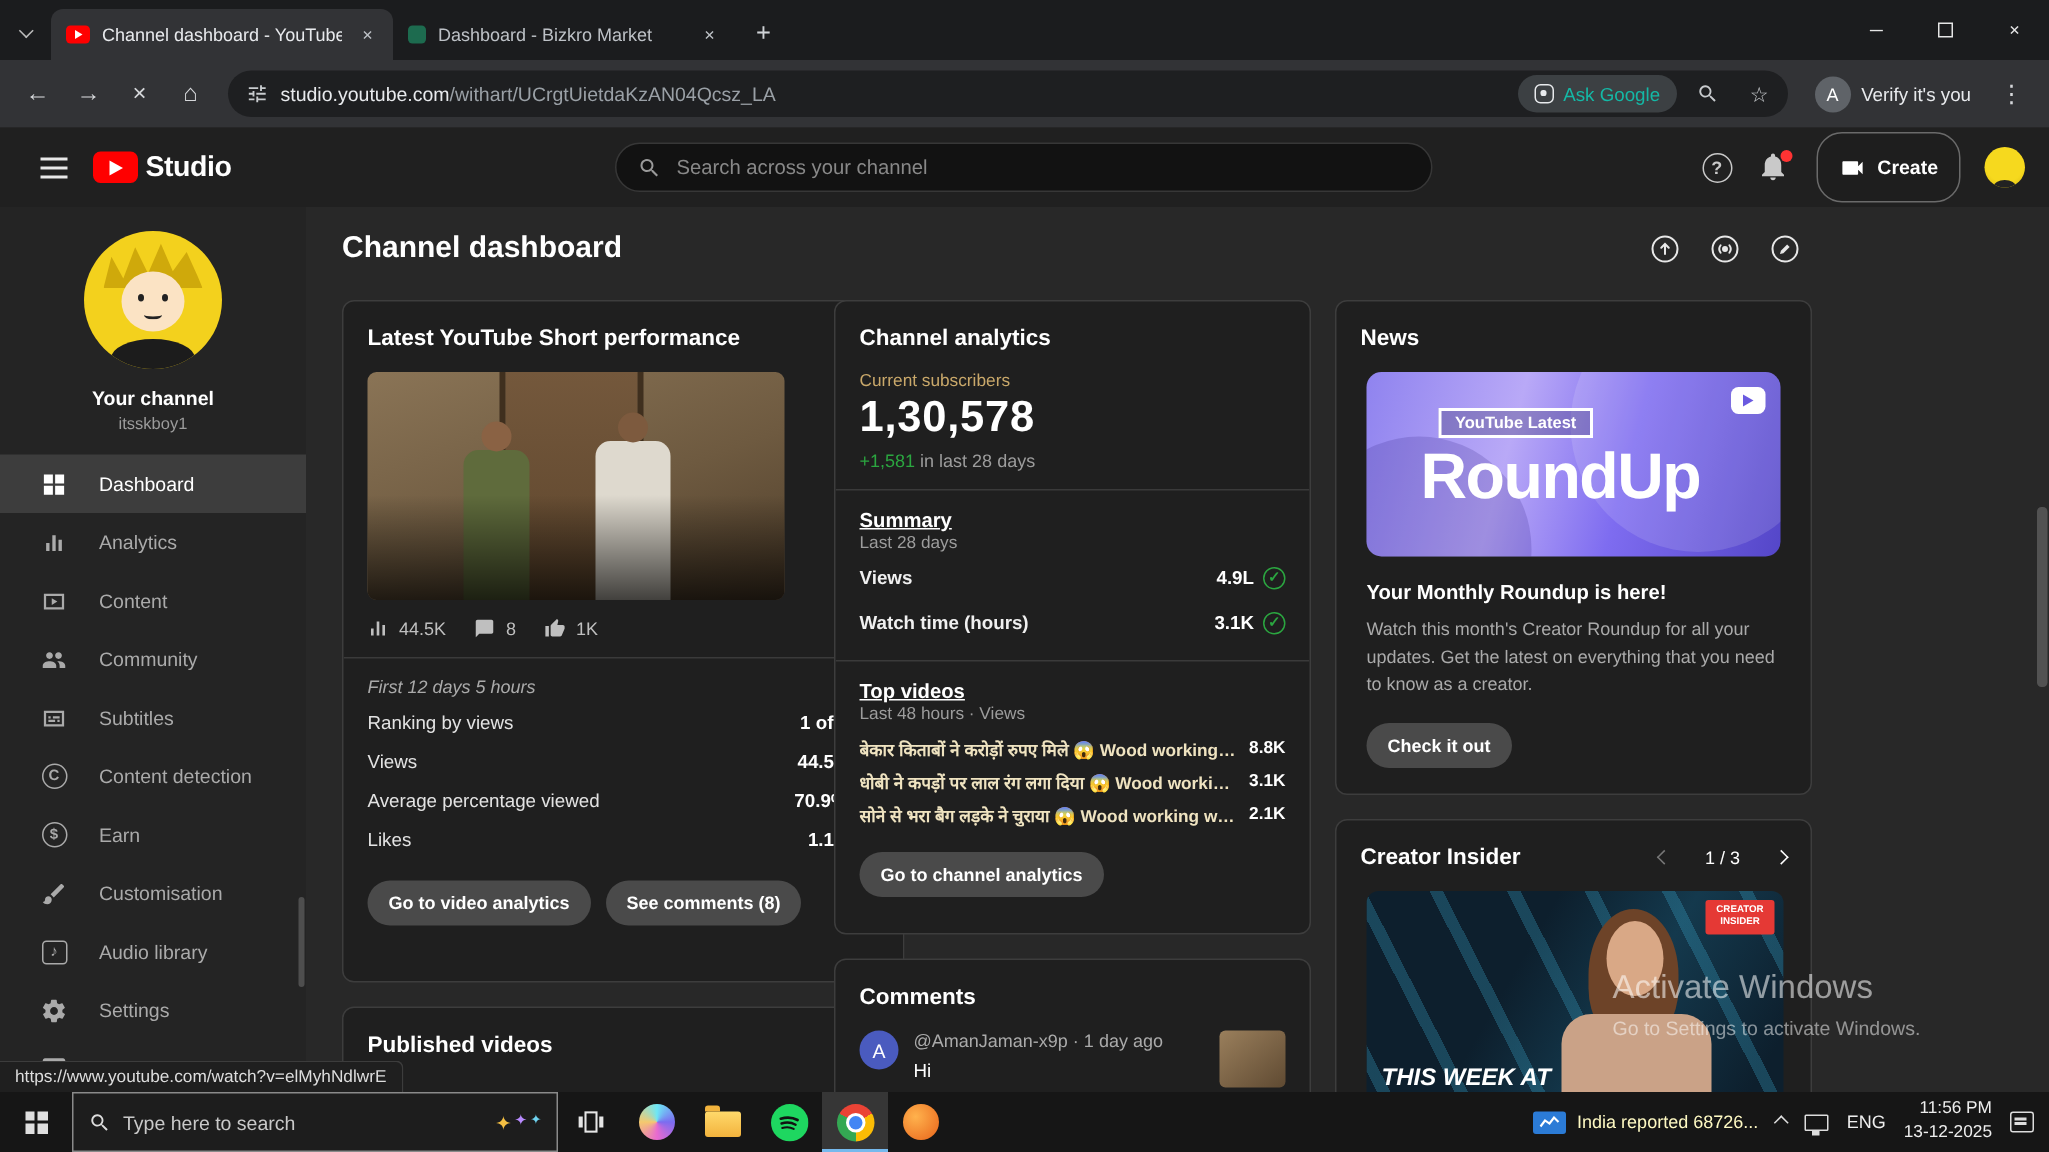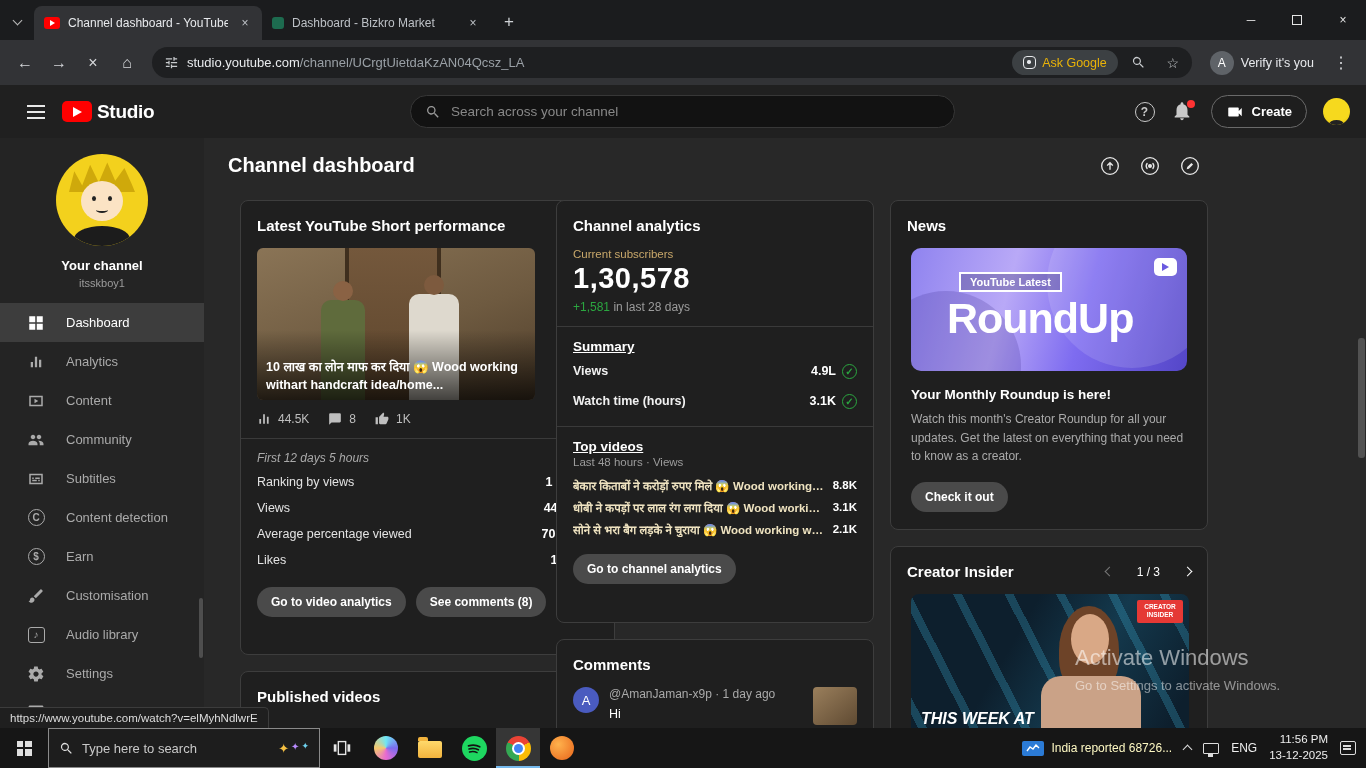--- a/index.html
+++ b/index.html
@@ -27,21 +27,21 @@
   .win-controls { margin-left:auto; height:40px; display:flex; }
   .wc { width:46px; height:40px; display:flex; align-items:center; justify-content:center; font-size:12px; color:#e6e6e6; }
   .maxbox { width:10px; height:10px; border:1.3px solid #e6e6e6; display:inline-block; }
 
   
   .navbar { position:absolute; top:40px; left:0; width:1366px; height:45px; background:#323336; display:flex; align-items:center; padding:0 10px; gap:4px; }
   .nav-btn { width:30px; height:30px; display:flex; align-items:center; justify-content:center; color:#d5d7da; font-size:16px; border-radius:50%; }
   .urlbar { flex:1; height:31px; background:#1e1f21; border-radius:16px; display:flex; align-items:center; padding:0 6px 0 12px; gap:8px; margin:0 6px; }
   .url { flex:1; font-size:13px; color:#9aa0a6; white-space:nowrap; overflow:hidden; }
   .url .domain { color:#e8eaed; }
-  .ask-pill { height:25px; background:#3c4043; border-radius:13px; display:flex; align-items:center; gap:6px; padding:0 11px; font-size:12.5px; color:#eab308; }
+  .ask-pill { height:25px; background:#3c4043; border-radius:13px; display:flex; align-items:center; gap:6px; padding:0 11px; font-size:12.5px; color:#14b8a6; }
   .ag-icon { width:13px; height:13px; border:1.6px solid #e8eaed; border-radius:4px; position:relative; }
   .ag-icon::after { content:""; position:absolute; left:3.2px; top:3.2px; width:3.4px; height:3.4px; border-radius:50%; background:#e8eaed; }
   .in-url-btn { width:26px; height:26px; display:flex; align-items:center; justify-content:center; color:#c8cbce; font-size:14px; }
   .profile-chip { display:flex; align-items:center; gap:7px; padding:0 8px; height:32px; border-radius:16px; }
   .avatar-a { width:24px; height:24px; border-radius:50%; background:#5f6368; color:#fff; font-size:12px; display:flex; align-items:center; justify-content:center; }
   .verify { font-size:12.5px; color:#e8eaed; }
   .svg-ic { display:block; }
 
   
   .sheader { position:absolute; top:85px; left:0; width:1366px; height:53px; background:#202020; display:flex; align-items:center; padding:0 16px; }
@@ -51,21 +51,21 @@
   .yt-badge { width:30px; height:21px; background:#f00; border-radius:5px; position:relative; }
   .yt-badge::after { content:""; position:absolute; left:11px; top:5.5px; border-left:9px solid #fff; border-top:5px solid transparent; border-bottom:5px solid transparent; }
   .logo-text { font-size:19px; font-weight:bold; letter-spacing:-0.3px; color:#fff; }
   .sh-search { position:absolute; left:410px; top:10px; width:545px; height:33px; background:#121212; border:1px solid #373737; border-radius:17px; display:flex; align-items:center; padding:0 14px; gap:10px; }
   .sh-search input { flex:1; background:transparent; border:none; outline:none; color:#eee; font-size:13.5px; font-family:"Liberation Sans",sans-serif; }
   .sh-search input::placeholder { color:#888; }
   .sh-right { margin-left:auto; display:flex; align-items:center; gap:16px; }
   .help-circ { width:20px; height:20px; border:1.7px solid #c9c9c9; border-radius:50%; color:#c9c9c9; font-size:12px; font-weight:bold; display:flex; align-items:center; justify-content:center; }
   .bell-wrap { position:relative; width:24px; height:24px; }
   .bell-dot { position:absolute; right:0; top:0; width:8px; height:8px; background:#f33; border-radius:50%; }
-  .create-btn { height:33px; border:1px solid #6a6a6a; border-radius:17px; display:flex; align-items:center; gap:8px; padding:0 14px; font-size:13px; font-weight:bold; color:#fff; background:#1e1e1e; }
+  .create-btn { height:47px; border:1px solid #6a6a6a; border-radius:17px; display:flex; align-items:center; gap:8px; padding:0 14px; font-size:13px; font-weight:bold; color:#fff; background:#1e1e1e; }
   .avatar-sm { width:27px; height:27px; border-radius:50%; background:radial-gradient(circle at 50% 40%, #f6d91e 60%, #d9b70c); position:relative; overflow:hidden; }
   .avatar-sm::after { content:""; position:absolute; bottom:-4px; left:6px; width:15px; height:9px; background:#222; border-radius:50% 50% 0 0; }
 
   
   .sidebar { position:absolute; top:138px; left:0; width:204px; bottom:40px; background:#242424; overflow:hidden; }
   .avatar-big { position:absolute; left:56px; top:16px; width:92px; height:92px; border-radius:50%; background:#f3d11d; overflow:hidden; }
   .av-hair { position:absolute; left:13px; top:6px; width:66px; height:32px; background:#cfa90b; clip-path:polygon(0 100%,8% 35%,20% 80%,32% 15%,45% 70%,58% 8%,70% 65%,84% 25%,95% 75%,100% 100%); }
   .av-face { position:absolute; left:25px; top:27px; width:42px; height:40px; border-radius:50%; background:#fbe3c4; }
   .av-eye1,.av-eye2 { position:absolute; top:42px; width:4px; height:5px; background:#222; border-radius:50%; }
   .av-eye1 { left:36px; } .av-eye2 { left:52px; }
@@ -81,21 +81,21 @@
   .circle-letter { width:17px; height:17px; border:1.6px solid currentColor; border-radius:50%; display:flex; align-items:center; justify-content:center; font-size:10px; font-weight:bold; }
   .rect-note { width:17px; height:16px; border:1.6px solid currentColor; border-radius:3px; display:flex; align-items:center; justify-content:center; font-size:10px; }
   .side-scroll { position:absolute; right:1px; top:460px; width:4px; height:60px; background:#4e4e4e; border-radius:2px; }
 
   
   .main { position:absolute; top:138px; left:204px; right:0; bottom:40px; background:#282828; overflow:hidden; }
   .page-title { position:absolute; left:24px; top:16px; font-size:20px; font-weight:bold; }
   .head-actions { position:absolute; left:888px; top:10px; display:flex; gap:4px; }
   .ha-btn { width:36px; height:36px; border-radius:50%; display:flex; align-items:center; justify-content:center; color:#e8e8e8; }
   .col { position:absolute; top:62px; height:528px; display:flex; flex-direction:column; gap:16px; overflow:hidden; }
-  .col1 { left:36px; width:375px; }
+  .col1 { left:24px; width:375px; }
   .col2 { left:352px; width:318px; }
   .col3 { left:686px; width:318px; }
   .card { background:#1f1f1f; border:1px solid #3d3d3d; border-radius:8px; overflow:hidden; flex:none; }
   .card-title { font-size:15px; font-weight:bold; color:#fff; padding:16px 16px 0; }
 
   
   .thumb { position:relative; margin:14px 16px 0; width:278px; height:152px; border-radius:6px; overflow:hidden; background:linear-gradient(160deg,#8a7456,#6e5a40 55%,#4e3d2a); }
   .t-door { position:absolute; left:88px; top:0; width:96px; height:100%; background:linear-gradient(#74583c,#5d452c); border-left:4px solid #3f2f1e; border-right:4px solid #3f2f1e; }
   .t-p1 { position:absolute; left:64px; top:52px; width:44px; height:100px; background:#5f6b3c; border-radius:10px 10px 0 0; }
   .t-p1::before { content:""; position:absolute; top:-19px; left:12px; width:20px; height:20px; border-radius:50%; background:#8a6244; }
@@ -169,21 +169,21 @@
   .status-bubble { position:absolute; left:0; bottom:40px; background:#1f1f1f; border:1px solid #3c3c3c; border-left:none; border-bottom:none; border-radius:0 5px 0 0; padding:4px 10px; font-size:11.5px; color:#ddd; z-index:40; }
 
   
   .scrollbar { position:absolute; right:1px; top:200px; width:7px; height:120px; background:#525252; border-radius:3px; }
 
   
   .taskbar { position:absolute; bottom:0; left:0; width:1366px; height:40px; background:#161616; display:flex; align-items:stretch; z-index:60; }
   .tb-start { width:48px; display:flex; align-items:center; justify-content:center; }
   .win-logo { width:15px; height:15px; display:grid; grid-template-columns:1fr 1fr; grid-template-rows:1fr 1fr; gap:1.5px; }
   .win-logo span { background:#dfdfdf; }
-  .tb-search { width:272px; background:#1d1d1d; border:1px solid #8a8a8a; display:flex; align-items:center; gap:8px; padding:0 10px; }
+  .tb-search { width:324px; background:#1d1d1d; border:1px solid #8a8a8a; display:flex; align-items:center; gap:8px; padding:0 10px; }
   .tb-search input { flex:1; background:transparent; border:none; outline:none; font-size:13px; color:#ddd; font-family:"Liberation Sans",sans-serif; }
   .tb-search input::placeholder { color:#c9c9c9; }
   .sparkles { display:flex; gap:2px; font-size:13px; }
   .sp1 { color:#f5c043; } .sp2 { color:#b98bff; font-size:10px; } .sp3 { color:#6fd3f0; font-size:9px; }
   .tb-btn { width:44px; display:flex; align-items:center; justify-content:center; }
   .tb-btn.active-slot { background:rgba(255,255,255,.14); box-shadow:inset 0 -2px 0 #76b9ed; }
   .copilot-ic { width:24px; height:24px; border-radius:50%; background:conic-gradient(from 0deg,#6ee7f5,#7b6cf0,#e86ad0,#f5c96e,#6ee7f5); }
   .folder-ic { width:24px; height:17px; background:linear-gradient(#ffd96b,#f2b33d); border-radius:2px; position:relative; margin-top:3px; }
   .folder-ic::before { content:""; position:absolute; top:-4px; left:0; width:10px; height:4px; background:#f2b33d; border-radius:2px 2px 0 0; }
   .chrome-ic { width:25px; height:25px; border-radius:50%; background:conic-gradient(from -60deg,#ea4335 0 120deg,#fbbc05 120deg 240deg,#34a853 240deg 360deg); position:relative; }
@@ -233,21 +233,21 @@
   <span class="nav-btn">←</span>
   <span class="nav-btn">→</span>
   <span class="nav-btn">×</span>
   <span class="nav-btn">⌂</span>
   <div class="urlbar">
     <span>
       <svg class="svg-ic" width="15" height="15" viewBox="0 0 24 24" fill="#c8cbce">
           <path d="M3 17v2h6v-2H3zM3 5v2h10V5H3zm10 16v-2h8v-2h-8v-2h-2v6h2zM7 9v2H3v2h4v2h2V9H7zm14 4v-2H11v2h10zm-6-4h2V7h4V5h-4V3h-2v6z"></path>
         </svg>
     </span>
-    <span class="url"><span class="domain">studio.youtube.com</span><span>/channel/UCrgtUietdaKzAN04Qcsz_LA</span></span>
+    <span class="url"><span class="domain">studio.youtube.com</span><span>/withart/UCrgtUietdaKzAN04Qcsz_LA</span></span>
     <div class="ask-pill">
       <span class="ag-icon"></span>
       <span>Ask Google</span>
     </div>
     <span class="in-url-btn">
       <svg class="svg-ic" width="15" height="15" viewBox="0 0 24 24" fill="#c8cbce">
           <path d="M15.5 14h-.8l-.3-.3a6.5 6.5 0 1 0-.7.7l.3.3v.8l5 5 1.5-1.5-5-5zm-6 0a4.5 4.5 0 1 1 0-9 4.5 4.5 0 0 1 0 9z"></path>
         </svg>
     </span>
     <span class="in-url-btn">☆</span>
@@ -416,21 +416,20 @@
   </div>
 
   <div class="col col1">
     <div class="card" style="height:455px;">
       <div class="card-title">Latest YouTube Short performance</div>
       <div class="thumb">
         <span class="t-door"></span>
         <span class="t-p1"></span>
         <span class="t-p2"></span>
         <span class="t-shade"></span>
-        <div class="t-caption">10 लाख का लोन माफ कर दिया 😱 Wood working withart handcraft idea/home...</div>
       </div>
       <div class="stats-row">
         <span>
             <svg class="svg-ic" width="14" height="14" viewBox="0 0 24 24" fill="#bfbfbf">
               <path d="M4 12h3v8H4zM10.5 4h3v16h-3zM17 8h3v12h-3z"></path>
             </svg>
           </span>
         <span class="stat-num">44.5K</span>
         <span>
             <svg class="svg-ic" width="14" height="14" viewBox="0 0 24 24" fill="#bfbfbf">
@@ -489,20 +488,21 @@
   <div class="col col2">
     <div class="card" style="height:423px;">
       <div class="card-title">Channel analytics</div>
       <div class="subs-label">Current subscribers</div>
       <div class="subs-val">1,30,578</div>
       <div class="subs-delta">
         <span class="green">+1,581</span> <span>in last 28 days</span>
       </div>
       <div class="hdiv"></div>
       <div class="sec-title">Summary</div>
+      <div class="sec-period">Last 28 days</div>
       <div class="a-row">
         <span class="a-label">Views</span>
         <span class="m-val">
             <span>4.9L</span>
             <span class="pos-circ">✓</span>
           </span>
       </div>
       <div class="a-row">
         <span class="a-label">Watch time (hours)</span>
         <span class="m-val">

